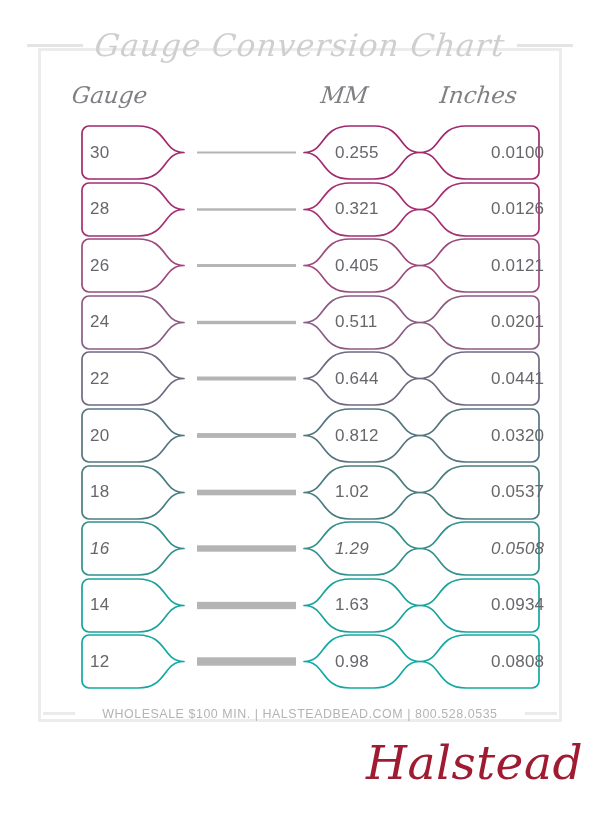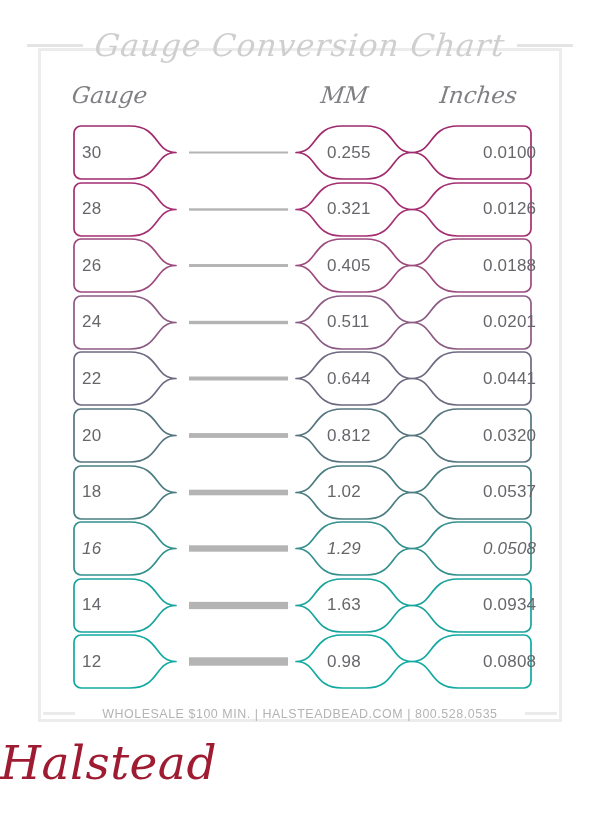--- a/index.html
+++ b/index.html
@@ -56,21 +56,21 @@
     transform:skewX(-7deg);
     white-space:nowrap;
   }
   #head-gauge{left:72px;top:0;}
   #head-mm{left:321px;top:0;}
   #head-inches{left:440px;top:0;}
 
   
   #rows{
     position:absolute;
-    left:4px;top:124px;
+    left:12px;top:124px;
     width:584px;height:568px;
   }
   .row{
     position:absolute;
     left:62px;
     width:476px;
     height:57px;
   }
   .row svg{display:block;position:absolute;left:0;top:0;}
   .cell-label{
@@ -98,21 +98,21 @@
     font-family:"Liberation Sans Narrow","Liberation Sans",sans-serif;
     font-size:13.5px;
     letter-spacing:.6px;
     color:#b3b3b3;
     white-space:nowrap;
     transform:scaleX(.92);
   }
   #logo{
     position:absolute;
     left:0;top:735px;width:583px;
-    text-align:left;
+    text-align:right;
     font-family:"DejaVu Serif", serif;
     font-style:italic;
     font-size:47px;
     color:#9e1b32;
     letter-spacing:.5px;
   }
 </style>
 </head>
 <body>
 
@@ -157,21 +157,21 @@
       </div>
       <div class="row" style="top: 113.2px;">
         <svg width="476" height="57" viewBox="0 0 476 57">
           <path d="M 15 2 H 64 C 94 2 88 28.5 110 28.5 C 88 28.5 94 55 64 55 H 15 A 7 7 0 0 1 8 48 V 9 A 7 7 0 0 1 15 2 Z" fill="#ffffff" stroke="#9d4a7e" stroke-width="1.7" stroke-linejoin="round"></path>
           <path d="M 230 28.5 C 252 28.5 246 2 276 2 H 300 C 330 2 324 28.5 346 28.5 C 324 28.5 330 55 300 55 H 276 C 246 55 252 28.5 230 28.5 Z" fill="#ffffff" stroke="#9d4a7e" stroke-width="1.7" stroke-linejoin="round"></path>
           <path d="M 346 28.5 C 368 28.5 362 2 392 2 H 458 A 7 7 0 0 1 465 9 V 48 A 7 7 0 0 1 458 55 H 392 C 362 55 368 28.5 346 28.5 Z" fill="#ffffff" stroke="#9d4a7e" stroke-width="1.7" stroke-linejoin="round"></path>
           <rect x="123" y="27.05" width="99" height="2.9" fill="#b4b4b4"></rect>
         </svg>
         <div class="cell-label lbl-gauge">26</div>
         <div class="cell-label lbl-mm">0.405</div>
-        <div class="cell-label lbl-inches">0.0188</div>
+        <div class="cell-label lbl-inches">0.0121</div>
       </div>
       <div class="row" style="top: 169.8px;">
         <svg width="476" height="57" viewBox="0 0 476 57">
           <path d="M 15 2 H 64 C 94 2 88 28.5 110 28.5 C 88 28.5 94 55 64 55 H 15 A 7 7 0 0 1 8 48 V 9 A 7 7 0 0 1 15 2 Z" fill="#ffffff" stroke="#8c5b84" stroke-width="1.7" stroke-linejoin="round"></path>
           <path d="M 230 28.5 C 252 28.5 246 2 276 2 H 300 C 330 2 324 28.5 346 28.5 C 324 28.5 330 55 300 55 H 276 C 246 55 252 28.5 230 28.5 Z" fill="#ffffff" stroke="#8c5b84" stroke-width="1.7" stroke-linejoin="round"></path>
           <path d="M 346 28.5 C 368 28.5 362 2 392 2 H 458 A 7 7 0 0 1 465 9 V 48 A 7 7 0 0 1 458 55 H 392 C 362 55 368 28.5 346 28.5 Z" fill="#ffffff" stroke="#8c5b84" stroke-width="1.7" stroke-linejoin="round"></path>
           <rect x="123" y="26.8" width="99" height="3.4" fill="#b4b4b4"></rect>
         </svg>
         <div class="cell-label lbl-gauge">24</div>
         <div class="cell-label lbl-mm">0.511</div>

